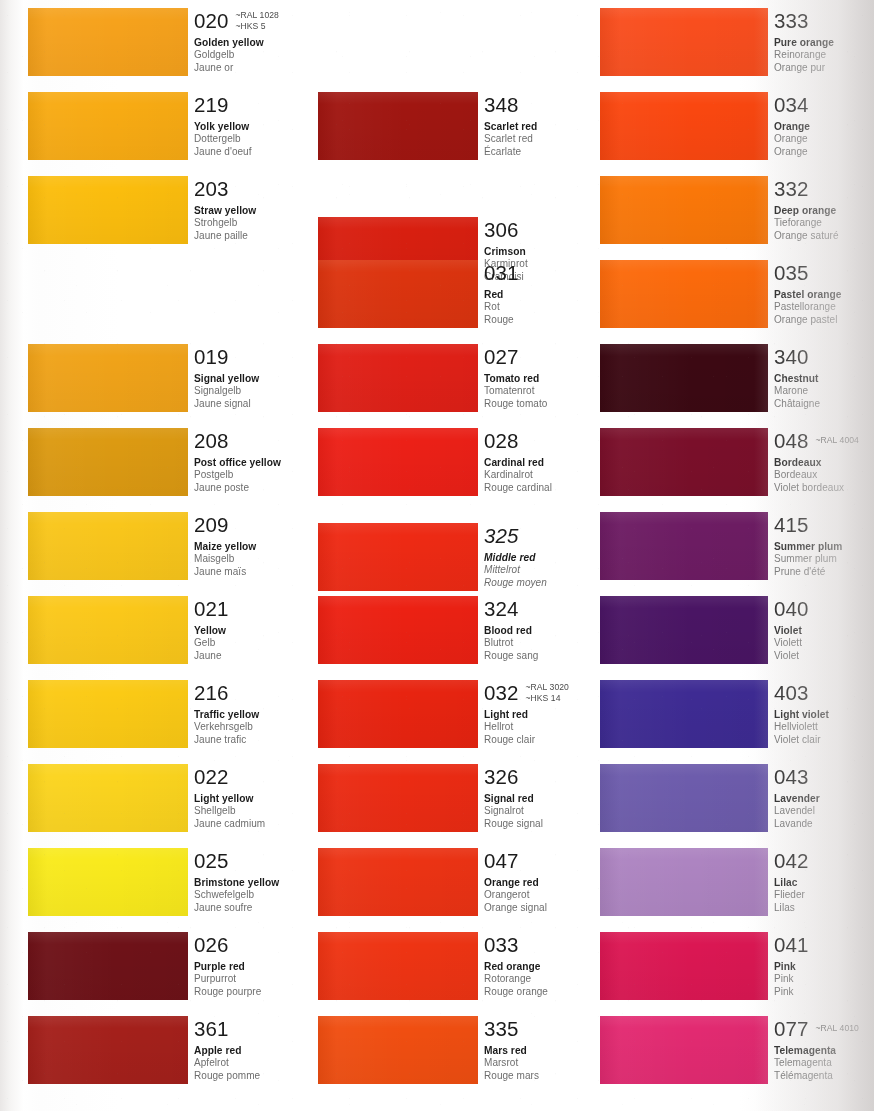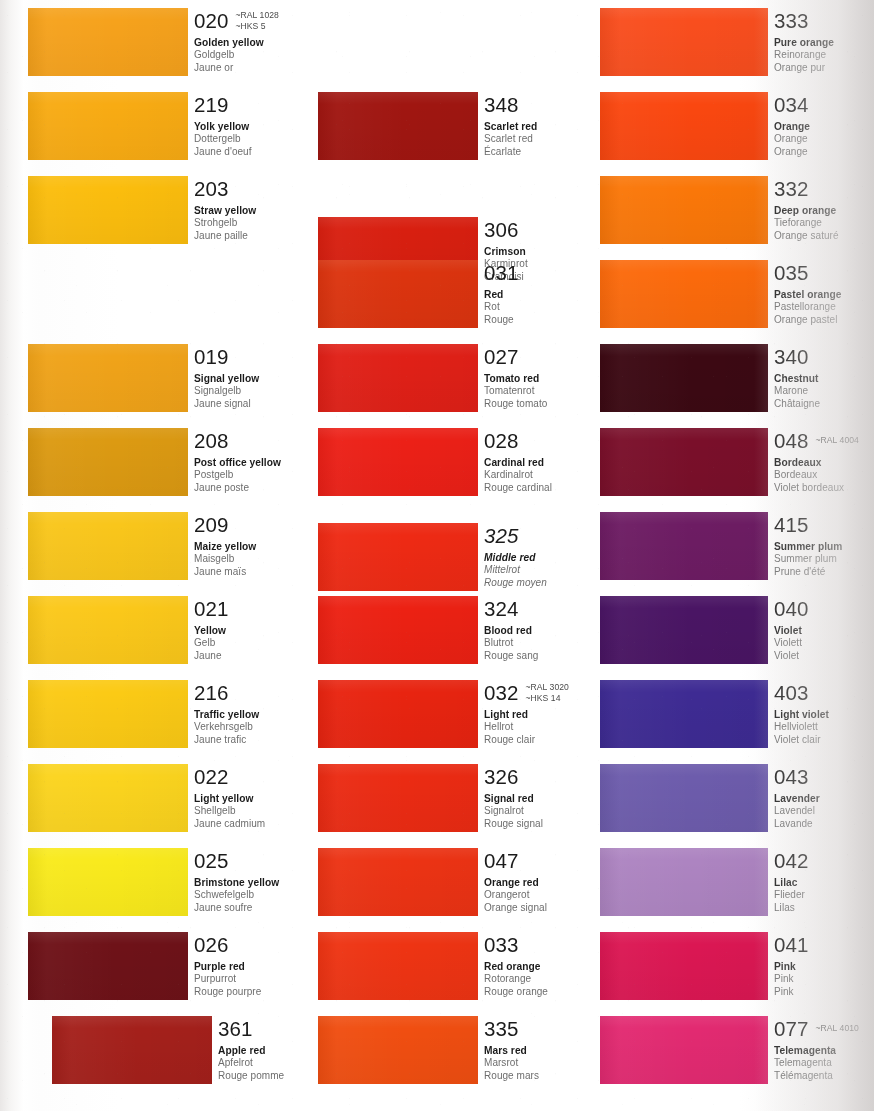--- a/index.html
+++ b/index.html
@@ -298,21 +298,21 @@
         </div>
         <div class="label">
           <div class="code-row">
             <div class="code">026</div>
           </div>
           <div class="name-en">Purple red</div>
           <div class="name-de">Purpurrot</div>
           <div class="name-fr">Rouge pourpre</div>
         </div>
       </div>
-      <div class="entry" style="top: 1016px; height: 68px; margin-left: 24px;">
+      <div class="entry" style="top: 1016px; height: 68px;">
         <div class="swatch" style="height: 68px; background: rgb(164, 32, 27);">
           <div class="swatch-inner"></div>
         </div>
         <div class="label">
           <div class="code-row">
             <div class="code">361</div>
           </div>
           <div class="name-en">Apple red</div>
           <div class="name-de">Apfelrot</div>
           <div class="name-fr">Rouge pomme</div>

